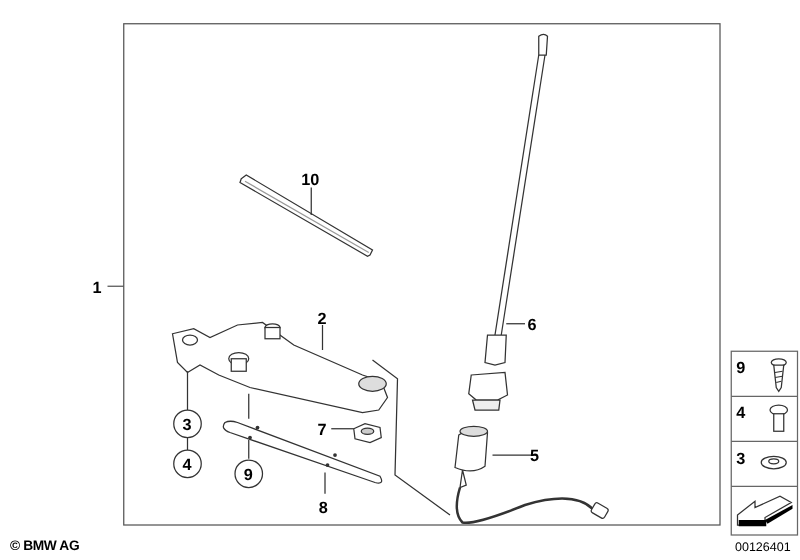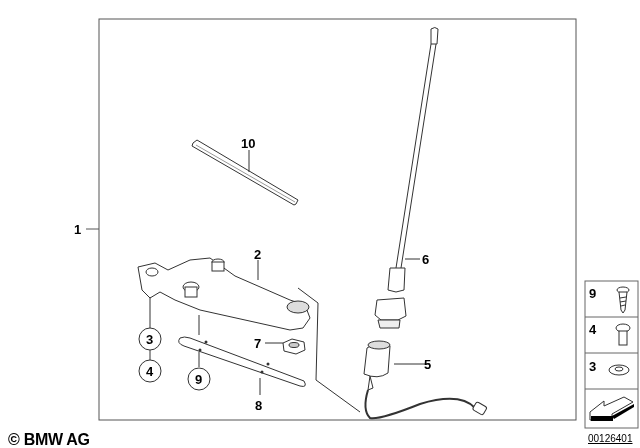--- a/index.html
+++ b/index.html
@@ -1,20 +1,20 @@
 <!DOCTYPE html>
 <html><head>
 <meta charset="utf-8">
 <style>
   html,body{margin:0;padding:0;background:#fff;}
   body{width:640px;height:448px;position:relative;overflow:hidden;font-family:"Liberation Sans",sans-serif;}
   svg{position:absolute;left:0;top:0;}
   .lbl{font-family:"Liberation Sans",sans-serif;font-weight:bold;font-size:13px;fill:#000;}
-  .copy{position:absolute;left:8px;top:431px;font-size:16px;font-weight:bold;color:#000;letter-spacing:-0.3px;}
-  .docid{position:absolute;left:588px;top:433px;font-size:10px;color:#000;text-decoration:underline;}
+  .copy{position:absolute;left:8px;top:431px;font-size:11px;font-weight:bold;color:#000;letter-spacing:-0.3px;}
+  .docid{position:absolute;left:588px;top:433px;font-size:10px;color:#000;}
 </style>
 </head>
 <body>
 
 <svg width="640" height="448" viewBox="0 0 640 448">
 
   <rect x="99" y="19" width="477" height="401" fill="none" stroke="#555" stroke-width="1"></rect>
   <line x1="86" y1="229" x2="99" y2="229" stroke="#555"></line>
 
   <g>

